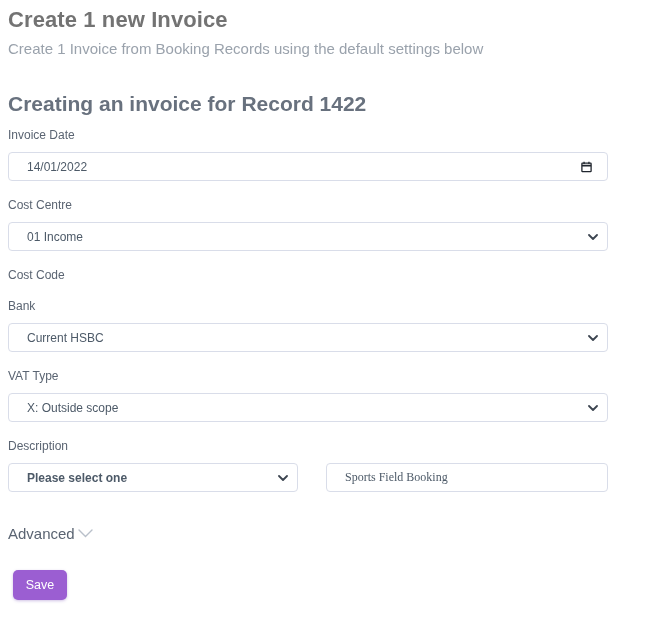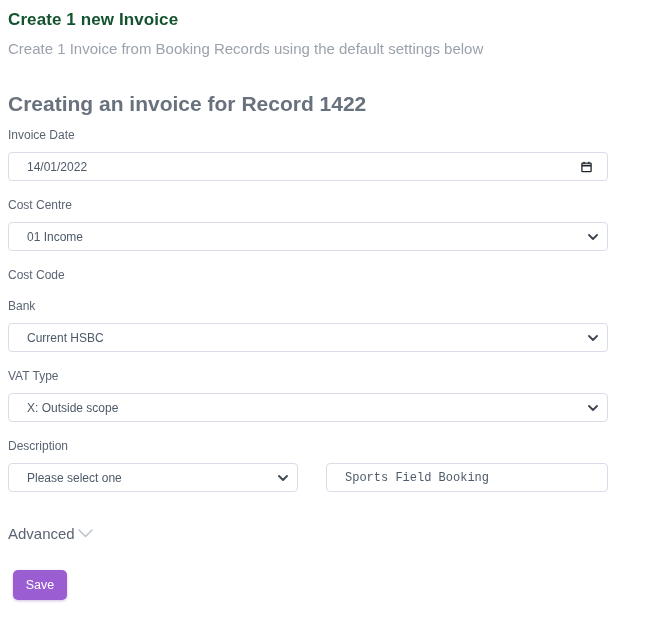--- a/index.html
+++ b/index.html
@@ -5,24 +5,24 @@
   * { margin: 0; padding: 0; box-sizing: border-box; }
   html, body { width: 670px; height: 619px; background: #ffffff; }
   body {
     font-family: "Liberation Sans", "DejaVu Sans", sans-serif;
     color: #5a6472;
     overflow: hidden;
   }
   .page { padding: 10px 0 0 8px; width: 662px; }
 
   .page-title {
-    font-size: 17px;
+    font-size: 22px;
     line-height: 19px;
     font-weight: bold;
-    color: #14532d;
+    color: #737373;
     letter-spacing: 0.1px;
   }
   .page-subtitle {
     margin-top: 14px;
     font-size: 15px;
     line-height: 12px;
     color: #9aa2ac;
   }
   .section-heading {
     margin-top: 38px;
@@ -64,28 +64,28 @@
     position: absolute;
     right: 9px;
     top: 50%;
     transform: translateY(-50%);
     display: flex;
     align-items: center;
   }
   .date-field .field-icon-right { right: 14px; }
 
   .desc-row { display: flex; align-items: center; gap: 28px; }
-  .desc-row .field.select-narrow { width: 290px; }
+  .desc-row .field.select-narrow { width: 290px; font-weight: bold; }
   .text-input {
     width: 282px;
     height: 29px;
     border: 1px solid #d9dde9;
     border-radius: 4px;
     padding: 0 10px 0 18px;
-    font-family: Liberation Mono, monospace;
+    font-family: Liberation Serif, serif;
     font-size: 12px;
     color: #4d5a68;
     outline: none;
   }
 
   .advanced-toggle {
     margin-top: 15px;
     display: inline-flex;
     align-items: center;
     gap: 3px;

